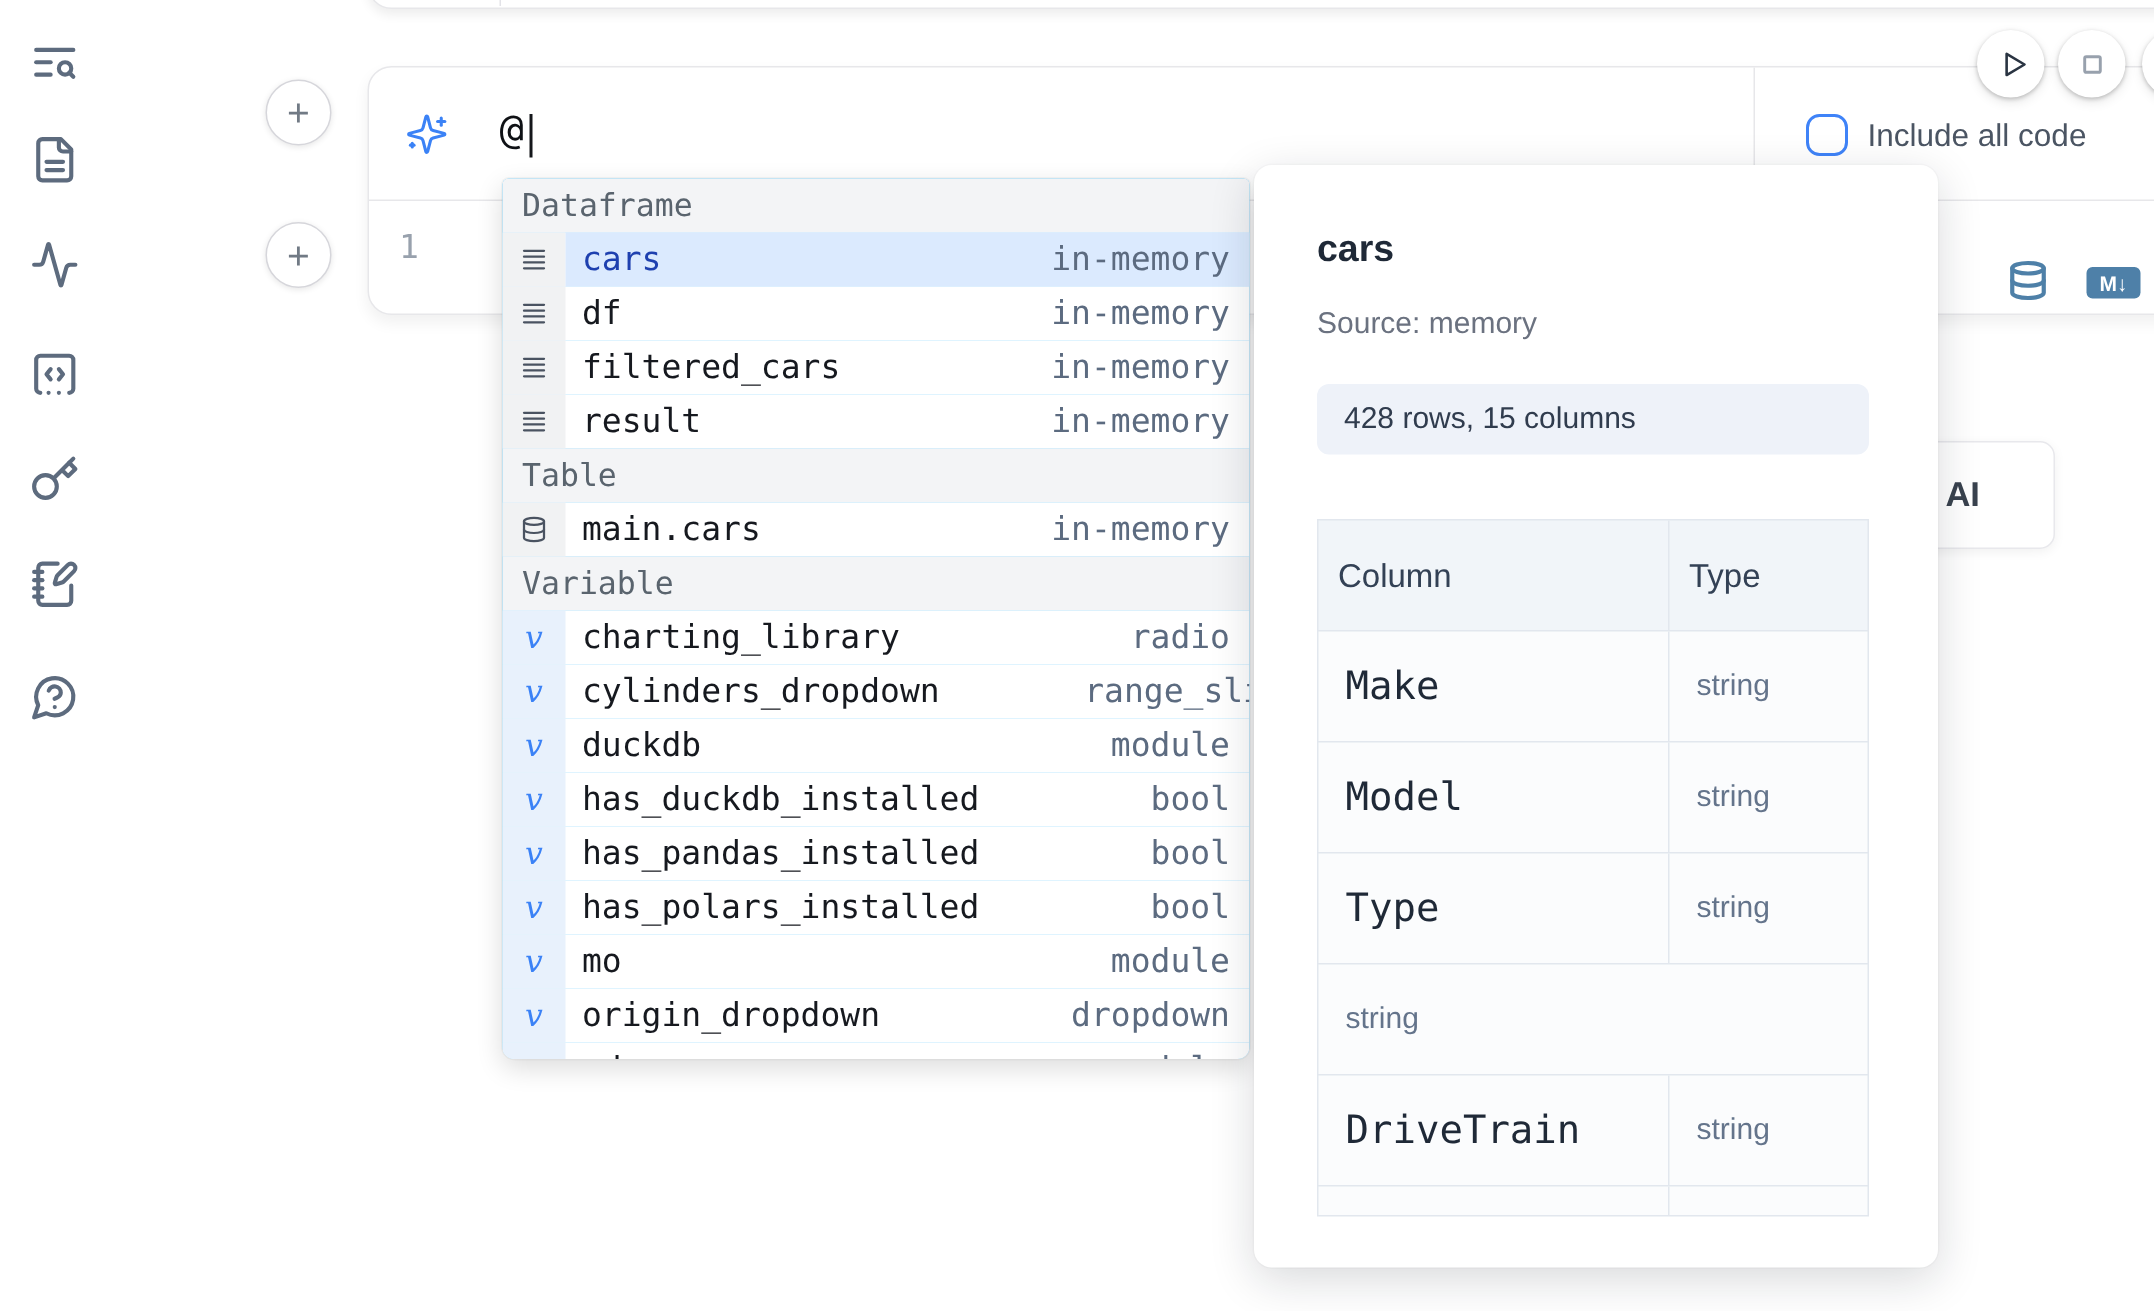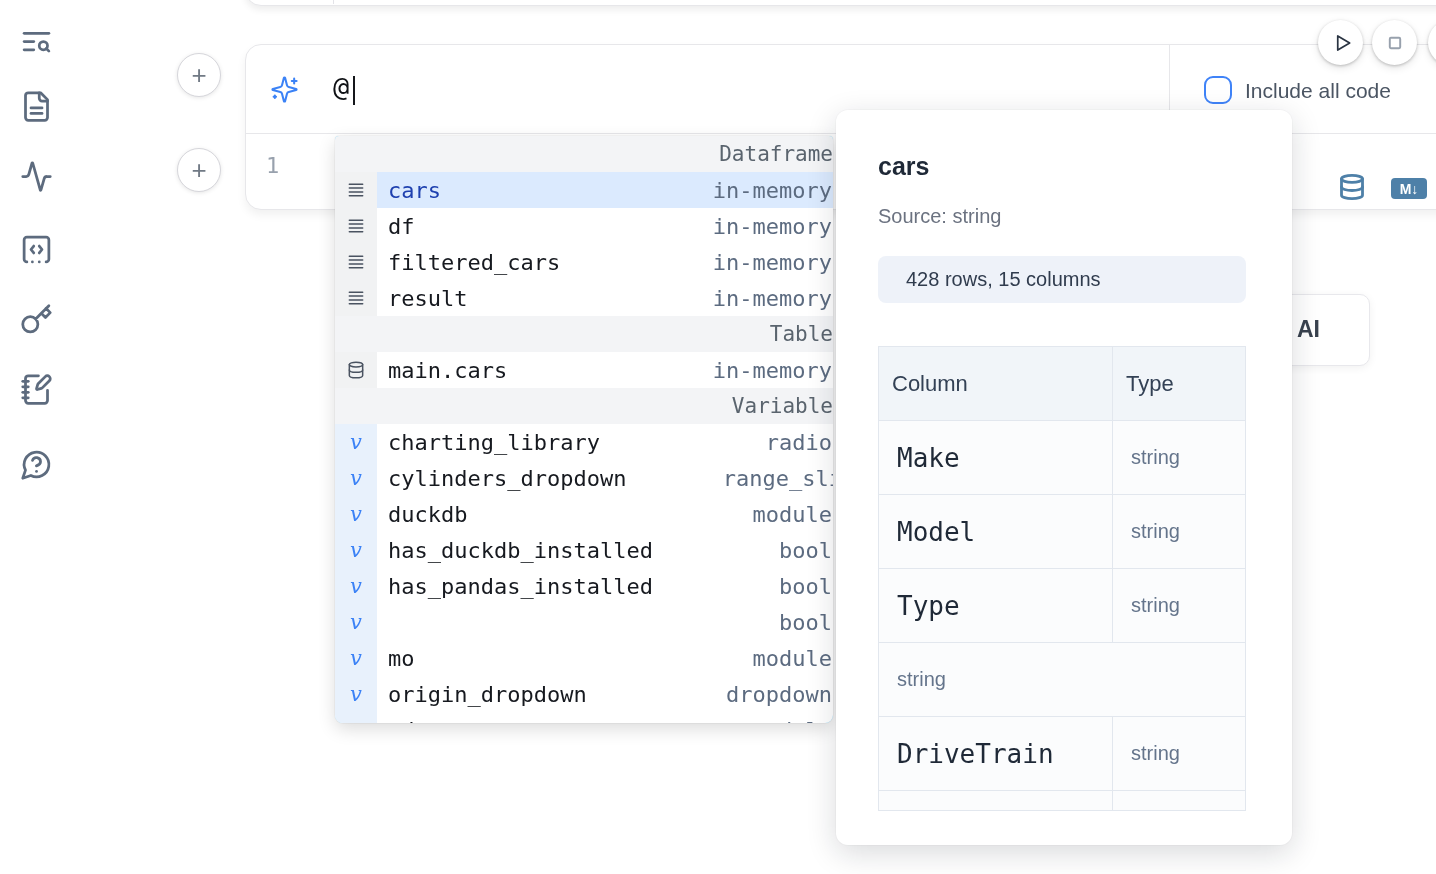--- a/index.html
+++ b/index.html
@@ -48,55 +48,55 @@
     display:flex; align-items:center; justify-content:center;
     font-size:26px; font-weight:300; color:#717a85; z-index:2; }
 
   
   .run-btn { position:absolute; top:20px; width:45px; height:45px; border-radius:50%;
     background:#fff; box-shadow:0 1px 3px rgba(0,0,0,.22), 0 3px 8px rgba(0,0,0,.10);
     display:flex; align-items:center; justify-content:center; z-index:6; }
   .run-btn svg { width:26px; height:26px; fill:none; stroke-linecap:round; stroke-linejoin:round; }
 
   
-  .dropdown { position:absolute; left:335px; top:136px; width:498px; height:587px;
+  .dropdown { position:absolute; left:335px; top:119px; width:498px; height:587px;
     background:#7dd3fc; border-radius:4px 4px 8px 8px; overflow:hidden; z-index:3;
     box-shadow:0 6px 18px rgba(0,0,0,.14), 0 0 0 1px rgba(0,0,0,.03);
-    font-family:"DejaVu Sans Mono",monospace;text-align:right; }
+    font-family:"DejaVu Sans Mono",monospace; }
   .dd-header { height:36px; line-height:36px; background:#f3f4f6; color:#5a646e;
     font-size:21px; padding-left:13px; }
   .dd-row { height:36px; display:flex; align-items:center; font-size:22px; background:#fff; }
   .dd-icon-cell { width:42px; align-self:stretch; flex:0 0 42px; background:#f1f2f3;
     display:flex; align-items:center; justify-content:center; }
   .dd-row.var .dd-icon-cell { background:#e8f1fc; }
   .dd-main { flex:1; align-self:stretch; display:flex; align-items:center; padding-left:11px; overflow:hidden; }
   .dd-row.selected .dd-main { background:#dbeafe; }
   .dd-name { color:#16191f; white-space:nowrap; }
   .dd-row.selected .dd-name { color:#1e40af; }
-  .dd-type { margin-left:auto; margin-right:1px; color:#5c6b80; font-size:22px; white-space:nowrap; }
+  .dd-type { margin-left:auto; margin-right:13px; color:#5c6b80; font-size:22px; white-space:nowrap; }
   .dd-type.clipped { margin-right:-9px; }
   .dd-icon-cell svg { width:20px; height:20px; stroke:#4a5361; fill:none; stroke-width:1.8;
     stroke-linecap:round; }
   .var-glyph { font-family:"DejaVu Serif",serif; font-style:italic; color:#3b82f6; font-size:21px; }
 
   
   .ai-card { position:absolute; left:1240px; top:294px; width:130px; height:72px;
     background:#fff; border:1px solid #e8e8ec; border-radius:10px;
     box-shadow:0 2px 8px rgba(0,0,0,.06); z-index:2; }
   .ai-card span { position:absolute; left:44px; top:21px; font-size:23px; font-weight:bold; color:#39424e; }
 
   
   .panel { position:absolute; left:836px; top:110px; width:456px; height:735px;
     background:#fff; border-radius:12px; z-index:5;
     box-shadow:0 8px 30px rgba(16,24,40,.16), 0 0 0 1px rgba(0,0,0,.02); }
   .panel-title { position:absolute; left:42px; top:42px; font-size:25px; font-weight:bold; color:#1f2937; }
   .panel-source { position:absolute; left:42px; top:95px; font-size:20px; color:#6b7280; }
   .panel-badge { position:absolute; left:42px; top:146px; width:368px; height:47px;
     background:#eef2f9; border-radius:8px; display:flex; align-items:center;
-    padding-left:28px; font-size:20px; color:#303c4e; }
+    padding-left:18px; font-size:20px; color:#303c4e; }
   .panel-table { position:absolute; left:42px; top:236px; width:368px; height:465px;
     overflow:hidden; border-bottom:1px solid #e2e7ee; }
   .pt-row { display:flex; width:100%; height:74px; border:1px solid #e2e7ee; border-bottom:none; background:#fbfcfd; }
   .pt-row.head { background:#f1f5f9; }
   .pt-c1 { width:234px; border-right:1px solid #e2e7ee; display:flex; align-items:center; padding-left:18px; }
   .pt-c2 { flex:1; display:flex; align-items:center; padding-left:18px; }
   .pt-row.head .pt-c1, .pt-row.head .pt-c2 { font-size:22px; color:#334155;padding-left:13px; }
   .pt-col-name { font-family:"DejaVu Sans Mono",monospace; font-size:26px; color:#1f2937; }
   .pt-col-type { font-size:20px; color:#64748b; }
 </style>
@@ -332,20 +332,21 @@
       <div class="dd-main">
           <span class="dd-name">has_pandas_installed</span>
       <span class="dd-type">bool</span>
         </div>
     </div>
     <div class="dd-row var">
       <div class="dd-icon-cell">
           <span class="var-glyph">v</span>
         </div>
       <div class="dd-main">
+          <span class="dd-name">has_polars_installed</span>
       <span class="dd-type">bool</span>
         </div>
     </div>
     <div class="dd-row var">
       <div class="dd-icon-cell">
           <span class="var-glyph">v</span>
         </div>
       <div class="dd-main">
           <span class="dd-name">mo</span>
       <span class="dd-type">module</span>
@@ -366,21 +367,21 @@
         </div>
       <div class="dd-main">
           <span class="dd-name">pd</span>
       <span class="dd-type">module</span>
         </div>
     </div>
   </div>
 
   <div class="panel">
     <div class="panel-title">cars</div>
-    <div class="panel-source">Source: string</div>
+    <div class="panel-source">Source: memory</div>
     <div class="panel-badge">428 rows, 15 columns</div>
     <div class="panel-table">
       <div class="pt-row head">
         <div class="pt-c1">Column</div>
         <div class="pt-c2">Type</div>
       </div>
       <div class="pt-row">
         <div class="pt-c1">
             <span class="pt-col-name">Make</span>
           </div>

